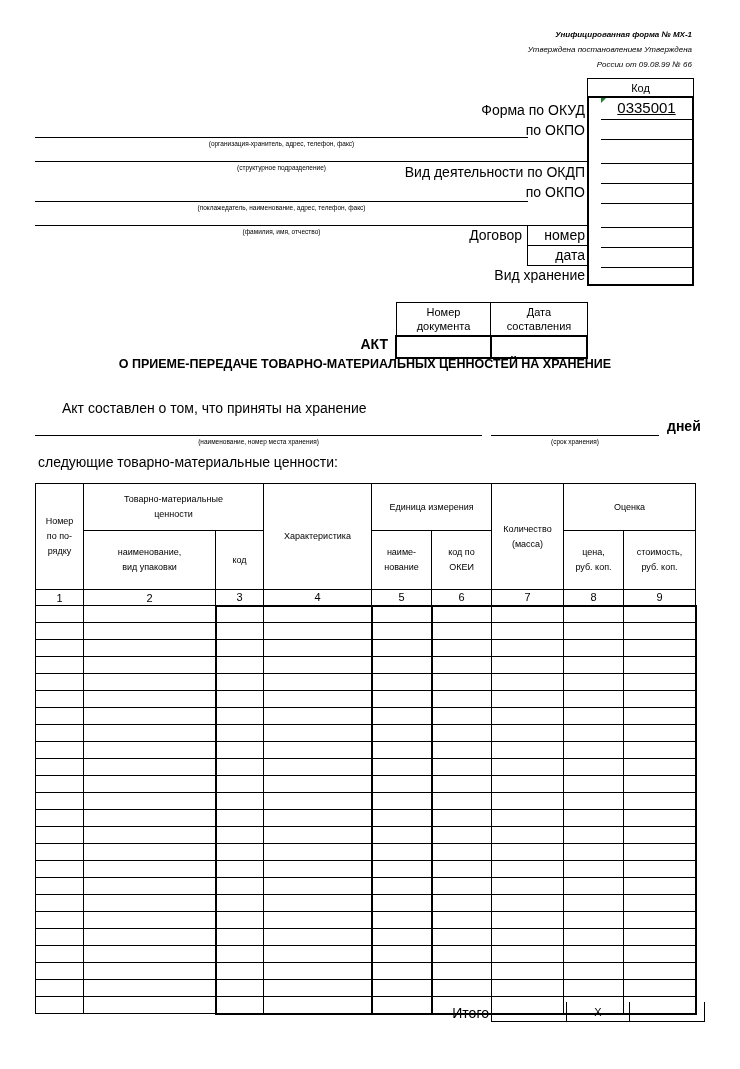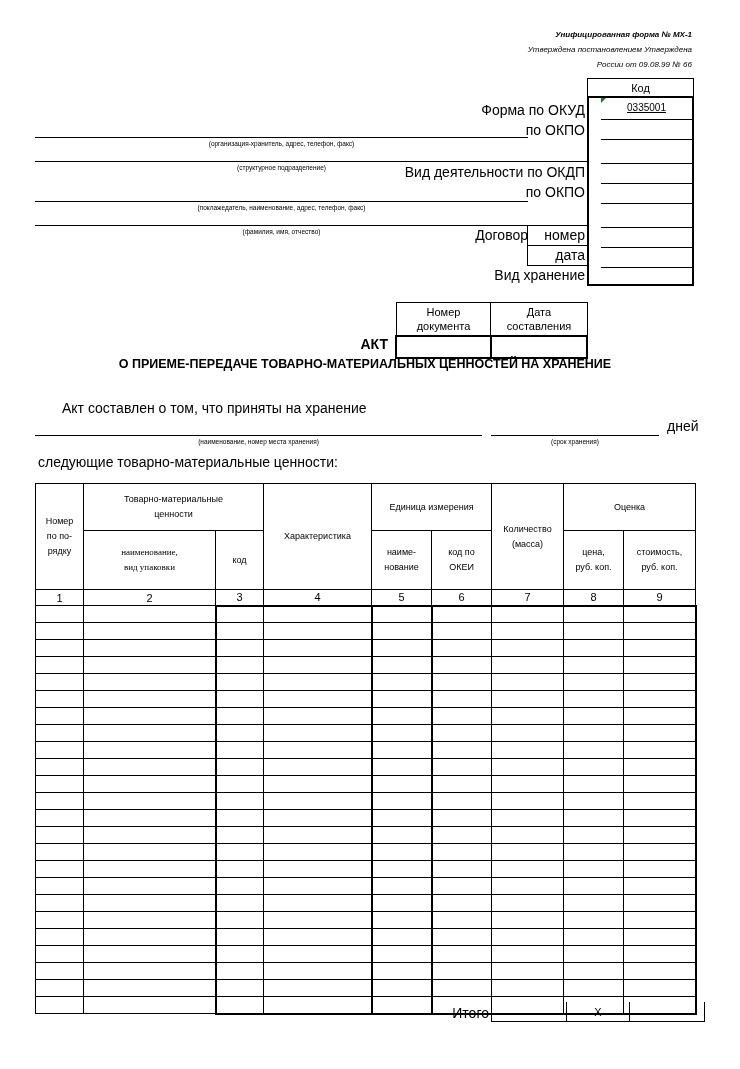--- a/index.html
+++ b/index.html
@@ -5,21 +5,21 @@
   html, body { margin:0; padding:0; background:#ffffff; }
   body { width:740px; height:1069px; position:relative; overflow:hidden;
          font-family:"Liberation Sans", sans-serif; color:#000; }
   .abs { position:absolute; }
   .hdr-italic { font-style:italic; font-size:8px; text-align:right; right:48px; }
   .hdr-bold { font-weight:bold; }
   .lbl { font-size:14px; white-space:nowrap; }
   .small { font-size:6.5px; text-align:center; white-space:nowrap; }
   .line { position:absolute; height:0; border-top:1px solid #000; }
   .codebox { position:absolute; left:587px; width:107px; border:2px solid #000; box-sizing:border-box; }
-  .codecell { position:absolute; left:12px; right:0; border-top:1px solid #000; font-size:10px; text-align:center;text-decoration:underline; }
+  .codecell { position:absolute; left:12px; right:0; border-top:1px solid #000; font-size:15px; text-align:center;text-decoration:underline; }
   .codehead { position:absolute; left:587px; top:78px; width:107px; height:19px; border:1px solid #000; border-bottom:none; box-sizing:border-box; font-size:11px; text-align:center; line-height:18px; }
   .corner { position:absolute; left:0; top:0; width:0; height:0; border-top:5px solid #1a7f2e; border-right:5px solid transparent; }
   table { border-collapse:collapse; }
   .doc-head td { border:1px solid #000; font-size:11px; text-align:center; line-height:14px; }
   .main-table { position:absolute; left:35px; top:483px; border-collapse:collapse; table-layout:fixed; }
   .main-table td { border:1px solid #000; font-size:9px; text-align:center; padding:0; line-height:15px; box-sizing:border-box; }
   .main-table .num td { font-size:11px; height:16px; line-height:14px; }
   .main-table .row td { height:17px; }
   .thick-l { border-left:2px solid #000 !important; }
   .thick-r { border-right:2px solid #000 !important; }
@@ -46,21 +46,21 @@
   <div class="codecell" style="top:105px; height:24px;"></div>
   <div class="codecell" style="top:129px; height:20px;"></div>
   <div class="codecell" style="top:149px; height:20px;"></div>
   <div class="codecell" style="top:169px; height:17px;"></div>
 </div>
 
 <div class="abs lbl" style="right:155px; top:102px;">Форма по ОКУД</div>
 <div class="abs lbl" style="right:155px; top:122px;">по ОКПО</div>
 <div class="abs lbl" style="right:155px; top:164px;text-align:right;">Вид деятельности по ОКДП</div>
 <div class="abs lbl" style="right:155px; top:184px;">по ОКПО</div>
-<div class="abs lbl" style="right:212px; top:227px;">Договор</div>
+<div class="abs lbl" style="right:218px; top:227px;">Договор</div>
 <div class="abs lbl" style="right:155px; top:227px;">номер</div>
 <div class="abs lbl" style="right:155px; top:247px;">дата</div>
 <div class="abs lbl" style="right:155px; top:267px;">Вид хранение</div>
 
 <div class="line" style="left:527px; width:60px; top:225px;"></div>
 <div style="position:absolute; left:527px; top:225px; height:40px; border-left:1px solid #000;"></div>
 <div class="line" style="left:527px; width:60px; top:245px;"></div>
 <div class="line" style="left:527px; width:60px; top:265px;"></div>
 
 <div class="line" style="left:35px; width:493px; top:137px;"></div>
@@ -91,21 +91,21 @@
 </tbody>
   </table>
 <div class="abs" style="right:352px; top:336px; font-size:14px; font-weight:bold;">АКТ</div>
 <div class="abs" style="left:0; width:730px; top:357px; font-size:12.5px; font-weight:bold; text-align:center;">О ПРИЕМЕ-ПЕРЕДАЧЕ ТОВАРНО-МАТЕРИАЛЬНЫХ ЦЕННОСТЕЙ НА ХРАНЕНИЕ</div>
 
 <div class="abs lbl" style="left:62px; top:400px;">Акт составлен о том, что приняты на хранение</div>
 <div class="line" style="left:35px; width:447px; top:435px;"></div>
 <div class="abs small" style="left:35px; width:447px; top:438px;">(наименование, номер места хранения)</div>
 <div class="line" style="left:491px; width:168px; top:435px;"></div>
 <div class="abs small" style="left:491px; width:168px; top:438px;">(срок хранения)</div>
-<div class="abs lbl" style="left:667px; top:418px;">дней</div>
+<div class="abs lbl" style="left:667px; top:418px;font-weight:bold;">дней</div>
 <div class="abs lbl" style="left:38px; top:454px;">следующие товарно-материальные ценности:</div>
 
 <table class="main-table">
   <colgroup>
     <col style="width:48px">
       <col style="width:132px">
       <col style="width:48px">
       <col style="width:108px">
     <col style="width:60px">
       <col style="width:60px">
@@ -126,21 +126,21 @@
     </td>
     <td rowspan="2">Характеристика</td>
     <td colspan="2">Единица измерения</td>
     <td rowspan="2">
       <div>Количество</div>
       <div>(масса)</div>
     </td>
     <td colspan="2">Оценка</td>
   </tr>
   <tr>
-    <td style="height:59px;font-family:Liberation Serif, serif;">
+    <td style="height:59px;">
       <div>наименование,</div>
       <div>вид упаковки</div>
     </td>
     <td>код</td>
     <td>
       <div>наиме-</div>
       <div>нование</div>
     </td>
     <td>
       <div>код по</div>

